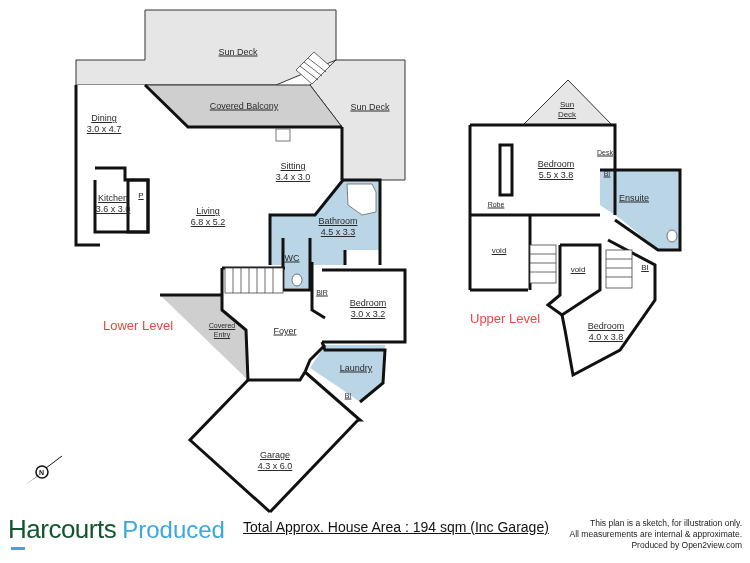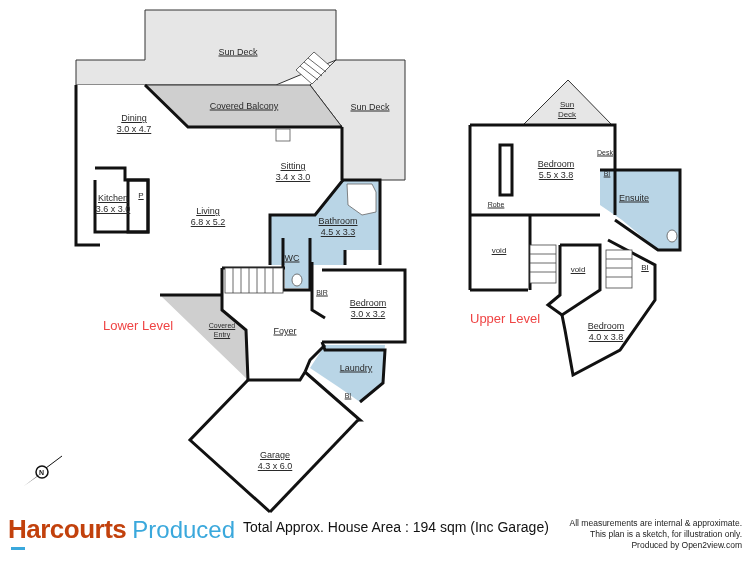--- a/index.html
+++ b/index.html
@@ -4,24 +4,24 @@
 <style>
   html,body{margin:0;padding:0;background:#fff;}
   body{width:750px;height:563px;position:relative;overflow:hidden;font-family:"Liberation Sans",sans-serif;color:#1e2a3a;}
   #plan{position:absolute;left:0;top:0;}
   .lbl{position:absolute;font-size:9px;text-align:center;line-height:11px;color:#2a2a2a;white-space:nowrap;transform:translate(-50%,-50%);text-decoration:underline;}
   .lbl span{display:block;}
   .lbl.sm{font-size:8px;line-height:10px;}
   .lbl.xs{font-size:7px;line-height:9px;}
   .level{position:absolute;font-size:13px;color:#ef4444;}
   .logo{position:absolute;left:8px;top:514px;}
-  .logo .h{font-size:26px;font-weight:bold;color:#c2410c;letter-spacing:-0.5px;}
+  .logo .h{font-size:26px;font-weight:normal;color:#14532d;letter-spacing:-0.5px;}
   .logo .s{font-size:24px;color:#3aa8dc;margin-left:6px;}
   .logo .bar{position:absolute;left:3px;top:33px;width:14px;height:3px;background:#3aa8dc;}
-  .area{position:absolute;left:243px;top:519px;font-size:14px;color:#111;}
+  .area{position:absolute;left:243px;top:519px;font-size:14px;color:#111;text-decoration:underline;}
   .disc{position:absolute;right:8px;top:518px;font-size:8.5px;line-height:11px;text-align:right;color:#222;}
 </style>
 </head>
 <body>
 
 <svg id="plan" width="750" height="563" viewBox="0 0 750 563">
   <g stroke-linejoin="miter">
 
     <polygon points="76,60 145,60 145,10 336,10 336,60 276,85 76,85" fill="#e6e6e6" stroke="#333" stroke-width="1"></polygon>
     <polygon points="336,60 405,60 405,180 342,180 342,127 310,85" fill="#e6e6e6" stroke="#333" stroke-width="1"></polygon>
@@ -119,21 +119,21 @@
 
 <div class="lbl" style="left:238px;top:52px">
     <span>Sun Deck</span>
   </div>
 <div class="lbl" style="left:370px;top:107px">
     <span>Sun Deck</span>
   </div>
 <div class="lbl" style="left:244px;top:106px">
     <span>Covered Balcony</span>
   </div>
-<div class="lbl" style="left:134px;top:124px">
+<div class="lbl" style="left:104px;top:124px">
     <span>Dining</span>
     <span>3.0 x 4.7</span>
   </div>
 <div class="lbl" style="left:293px;top:172px">
     <span>Sitting</span>
     <span>3.4 x 3.0</span>
   </div>
 <div class="lbl" style="left:113px;top:204px">
     <span>Kitchen</span>
     <span>3.6 x 3.0</span>
@@ -212,16 +212,16 @@
     <span>4.0 x 3.8</span>
   </div>
 <div class="level" style="left:470px;top:311px">Upper Level</div>
 
 <div class="logo">
   <span class="h">Harcourts</span><span class="s">Produced</span>
   <div class="bar"></div>
 </div>
 <div class="area">Total Approx. House Area : 194 sqm (Inc Garage)</div>
 <div class="disc">
+  <div>This plan is a sketch, for illustration only.</div>
   <div>All measurements are internal &amp; approximate.</div>
-  <div>This plan is a sketch, for illustration only.</div>
   <div>Produced by Open2view.com</div>
 </div>
 
 </body></html>

